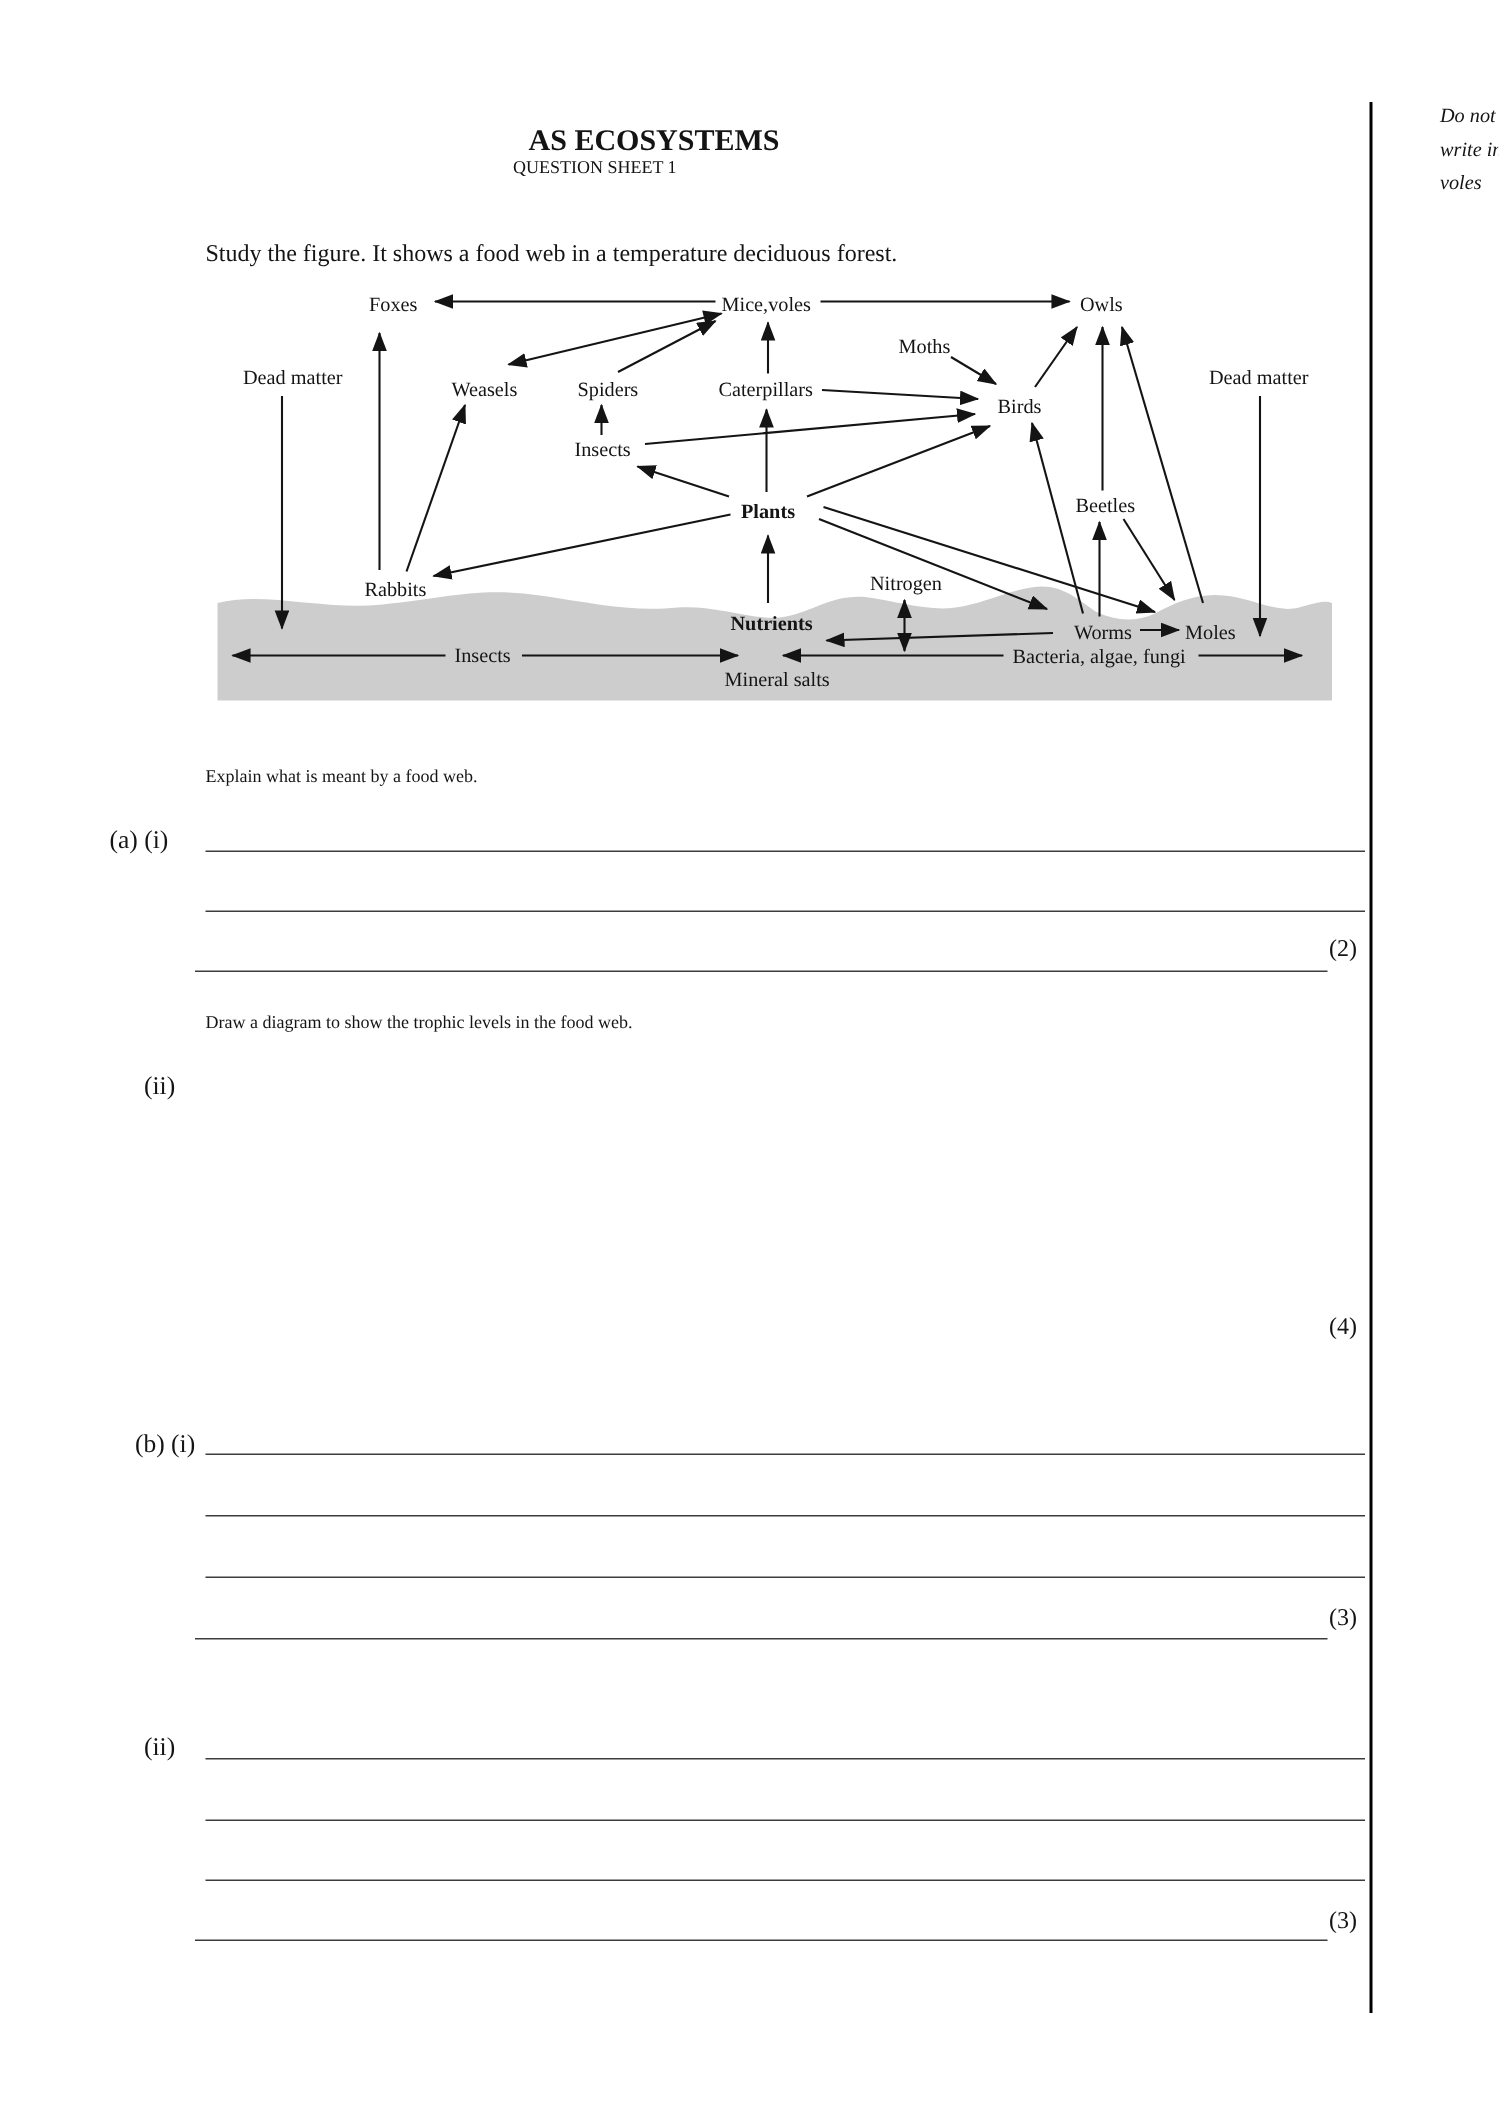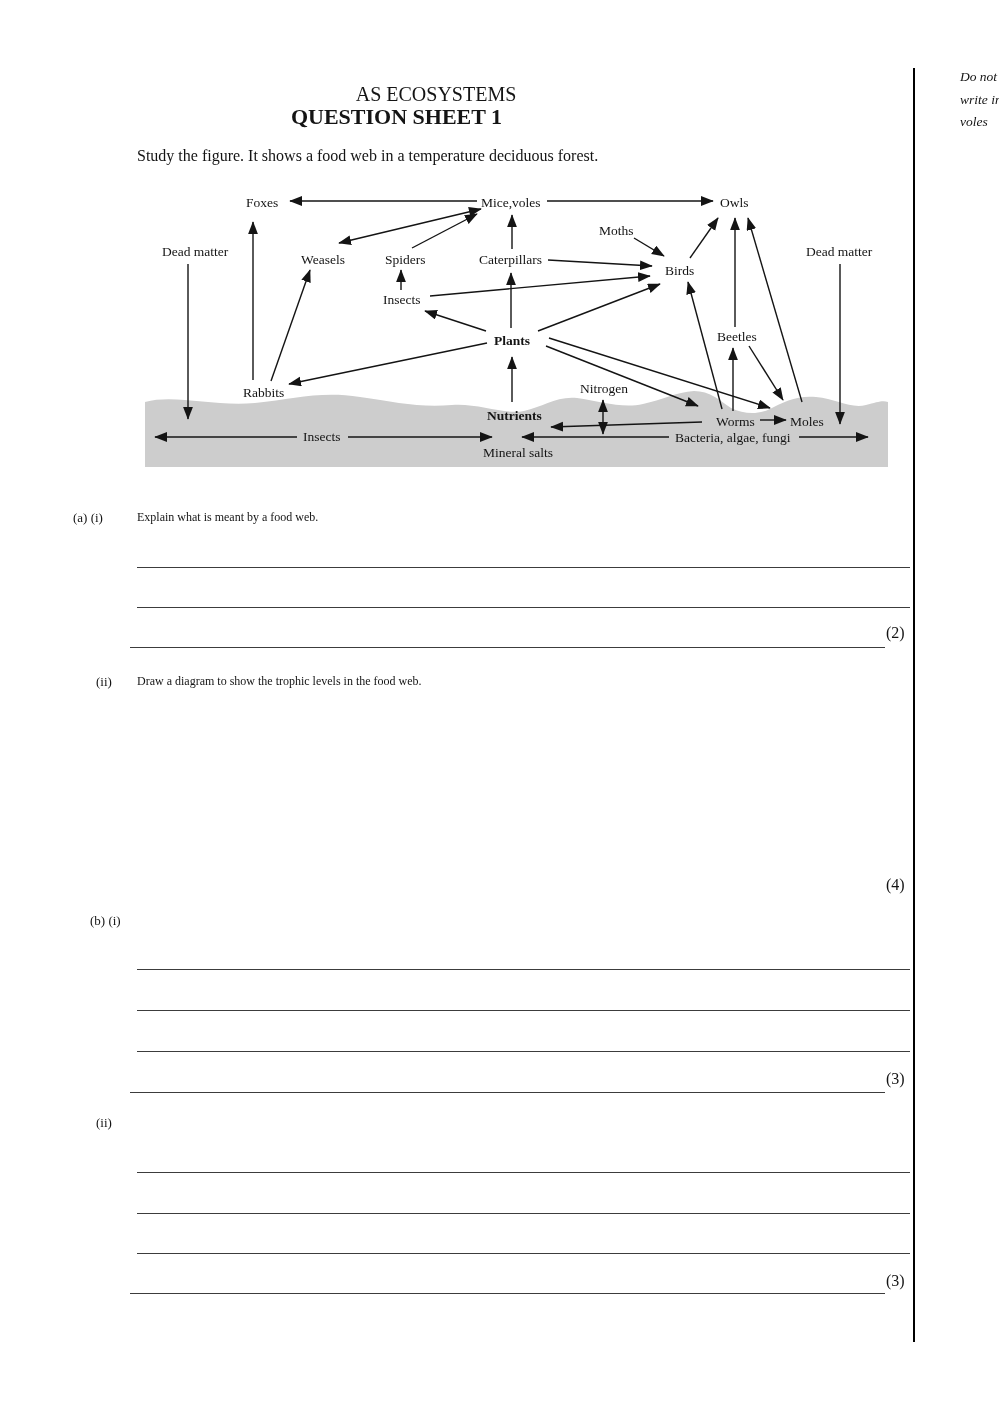--- a/index.html
+++ b/index.html
@@ -1,27 +1,27 @@
 <!DOCTYPE html>
 <html><head>
 <meta charset="utf-8">
 <style>
   html,body{margin:0;padding:0;background:#ffffff;}
   .page{position:relative;width:999px;height:1414px;background:#fff;
         font-family:"Liberation Serif",serif;color:#141414;overflow:hidden;}
   .title{position:absolute;top:83px;left:0;width:872px;text-align:center;
-         font-size:20px;font-weight:normal;}
+         font-size:20px;font-weight:bold;}
   .subtitle{position:absolute;top:104px;left:0;width:793px;text-align:center;
-         font-size:22px;font-weight:bold;}
+         font-size:12px;}
   .margin-line{position:absolute;left:913px;top:68px;width:2px;height:1274px;background:#000;}
   .margin-note{position:absolute;left:960px;top:66px;width:72px;
          font-style:italic;font-size:13.5px;line-height:22.5px;}
-  .intro{position:absolute;left:137px;top:147px;font-size:16px;}
+  .intro{position:absolute;left:137px;top:161px;font-size:16px;}
   .diagram-svg{position:absolute;left:0;top:0;}
-  .qnum{position:absolute;font-size:13px;white-space:pre;}
+  .qnum{position:absolute;font-size:17px;white-space:pre;margin-top:40px;}
   .qtext{position:absolute;left:137px;font-size:12px;}
   .aline{position:absolute;left:137px;width:773px;height:0;border-top:1.6px solid #3c3c3c;}
   .aline.end{left:130px;width:755px;}
   .marks{position:absolute;left:886px;font-size:16px;}
   .node-label{font-size:13.5px;fill:#141414;}
   .node-label.bold{font-weight:bold;}
 </style>
 </head>
 <body>
 

